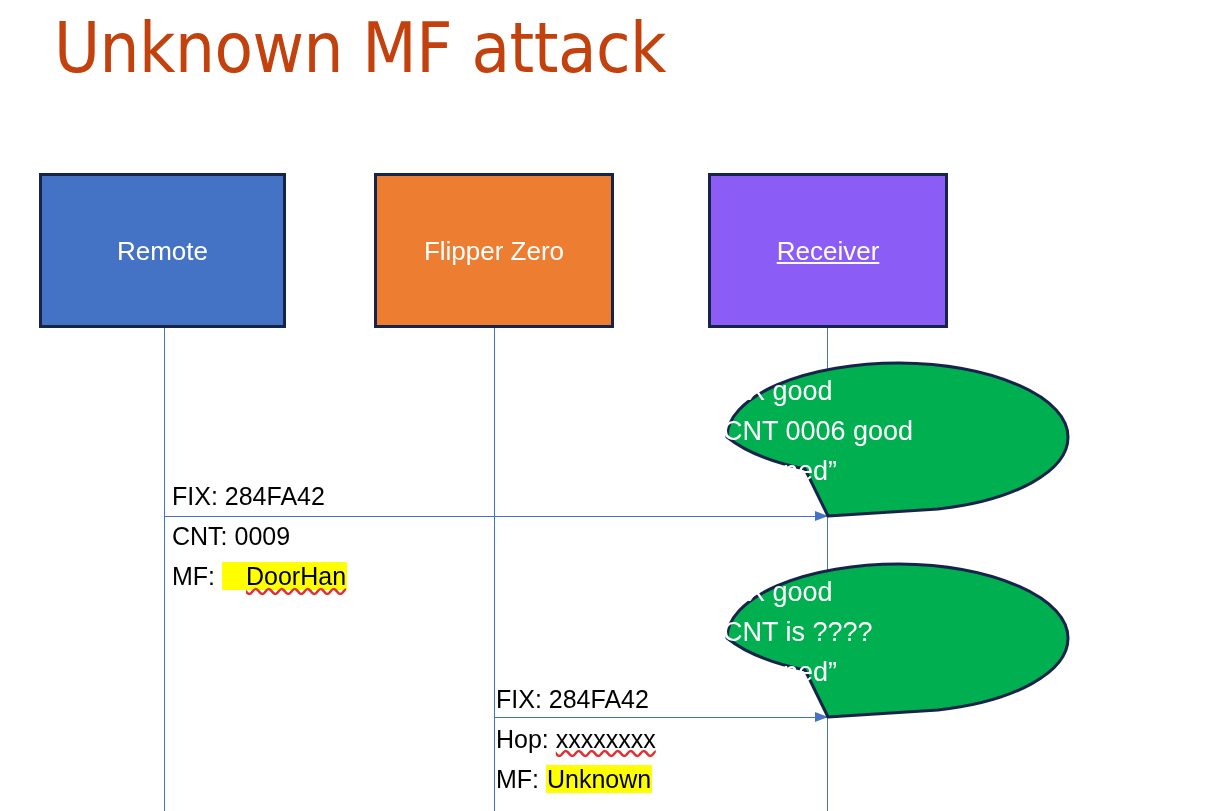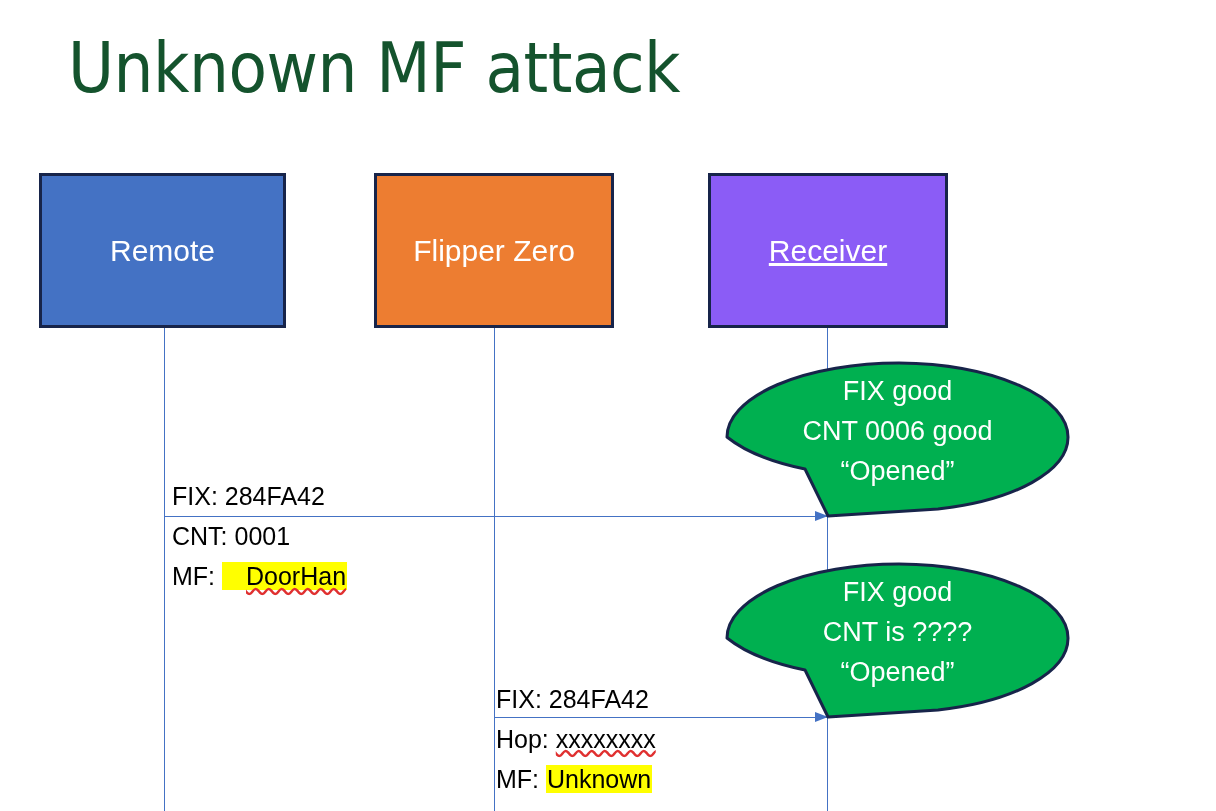--- a/index.html
+++ b/index.html
@@ -20,43 +20,42 @@
     position: absolute;
     left: 0; top: 0;
     width: 1216px;
     height: 811px;
     background: #ffffff;
   }
 
   
   .slide-title {
     position: absolute;
-    left: 68px;
+    left: 54px;
     top: 6px;
     font-size: 70px;
     line-height: 84px;
     font-weight: 400;
     letter-spacing: -0.5px;
-    color: #14532d;
+    color: #c2410c;
     font-family: "DejaVu Sans Condensed", "Liberation Sans Narrow", "Liberation Sans", sans-serif;
     font-stretch: condensed;
     white-space: nowrap;
-    margin-top: 20px;
   }
 
   
   .actor-box {
     position: absolute;
     box-sizing: border-box;
     border: 3px solid #17244a;
     display: flex;
     align-items: center;
     justify-content: center;
     color: #ffffff;
-    font-size: 30px;
+    font-size: 26px;
     line-height: 30px;
     font-weight: 400;
     text-align: center;
   }
   .actor-remote   { left: 39px;  top: 173px; width: 247px; height: 155px; background: #4472c4; }
   .actor-flipper  { left: 374px; top: 173px; width: 240px; height: 155px; background: #ed7d31; }
   .actor-receiver { left: 708px; top: 173px; width: 240px; height: 155px; background: #8b5cf6; text-decoration: underline; }
 
   
   .lifeline {
@@ -123,21 +122,20 @@
     position: absolute;
   }
   .bubble svg {
     display: block;
     overflow: visible;
   }
   .bubble-text {
     position: absolute;
     left: 0;
     width: 100%;
-    text-align: center;
     color: #ffffff;
     font-size: 27px;
     line-height: 40px;
     pointer-events: none;
   }
   .bubble-1 { left: 723px; top: 358px; width: 349px; height: 160px; }
   .bubble-2 { left: 723px; top: 559px; width: 349px; height: 160px; }
   .bubble-1 .bubble-text { top: 13px; }
   .bubble-2 .bubble-text { top: 13px; }
   .bubble-line { display: block; }
@@ -162,21 +160,21 @@
   <div class="lifeline lifeline-remote"></div>
   <div class="lifeline lifeline-flipper"></div>
   <div class="lifeline lifeline-receiver"></div>
 
   <div class="msg-arrow msg-arrow-1"></div>
 
   <div class="msg-arrow msg-arrow-2"></div>
 
   <div class="msg-label msg-label-1">
     <span class="msg-line"><span>FIX: </span><span>284FA42</span></span>
-    <span class="msg-line"><span>CNT: </span><span>0001</span></span>
+    <span class="msg-line"><span>CNT: </span><span>0009</span></span>
     <span class="msg-line"><span>MF: </span><span class="hl squiggle">DoorHan</span></span>
   </div>
 
   <div class="msg-label msg-label-2">
     <span class="msg-line"><span>FIX: </span><span>284FA42</span></span>
     <span class="msg-line"><span>Hop: </span><span class="squiggle-plain">xxxxxxxx</span></span>
     <span class="msg-line"><span>MF: </span><span class="hl">Unknown</span></span>
   </div>
 
   <div class="bubble bubble-1">

